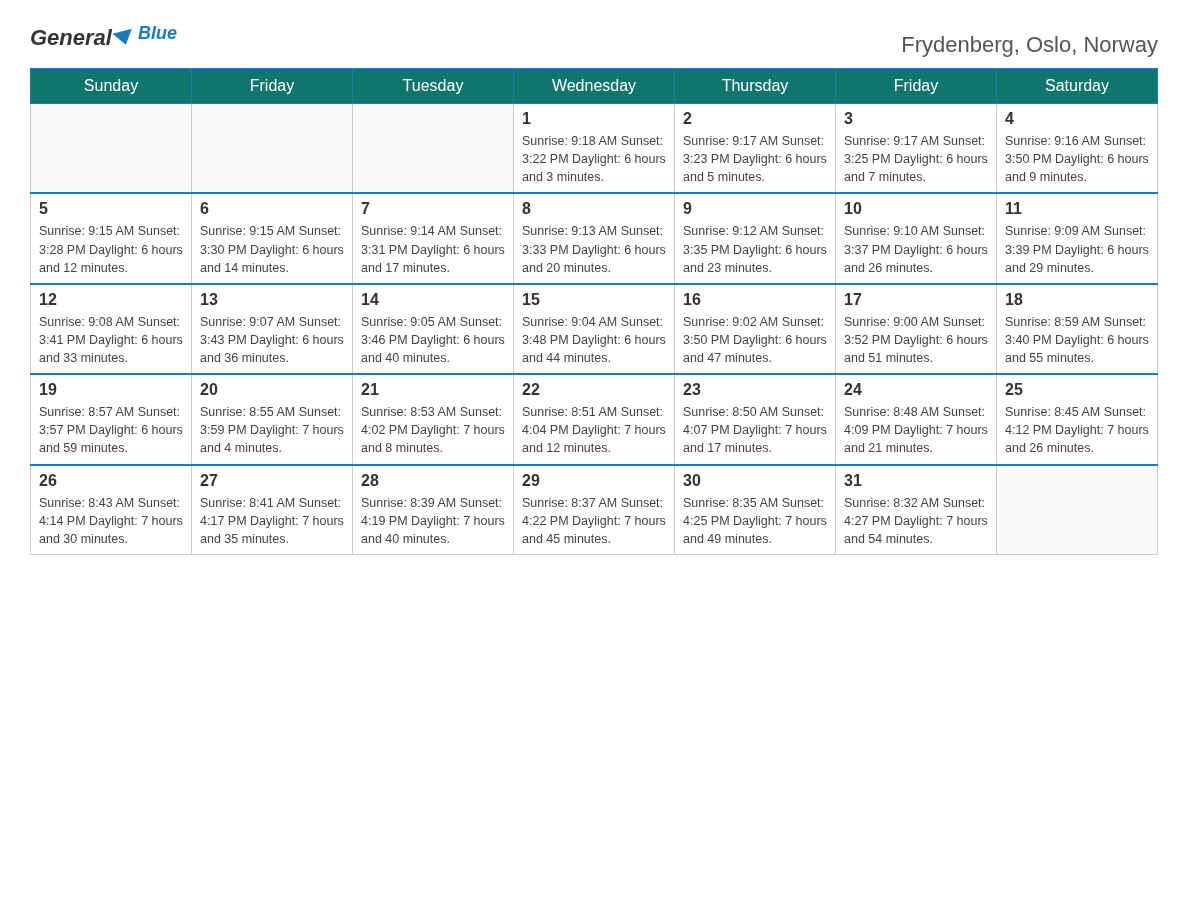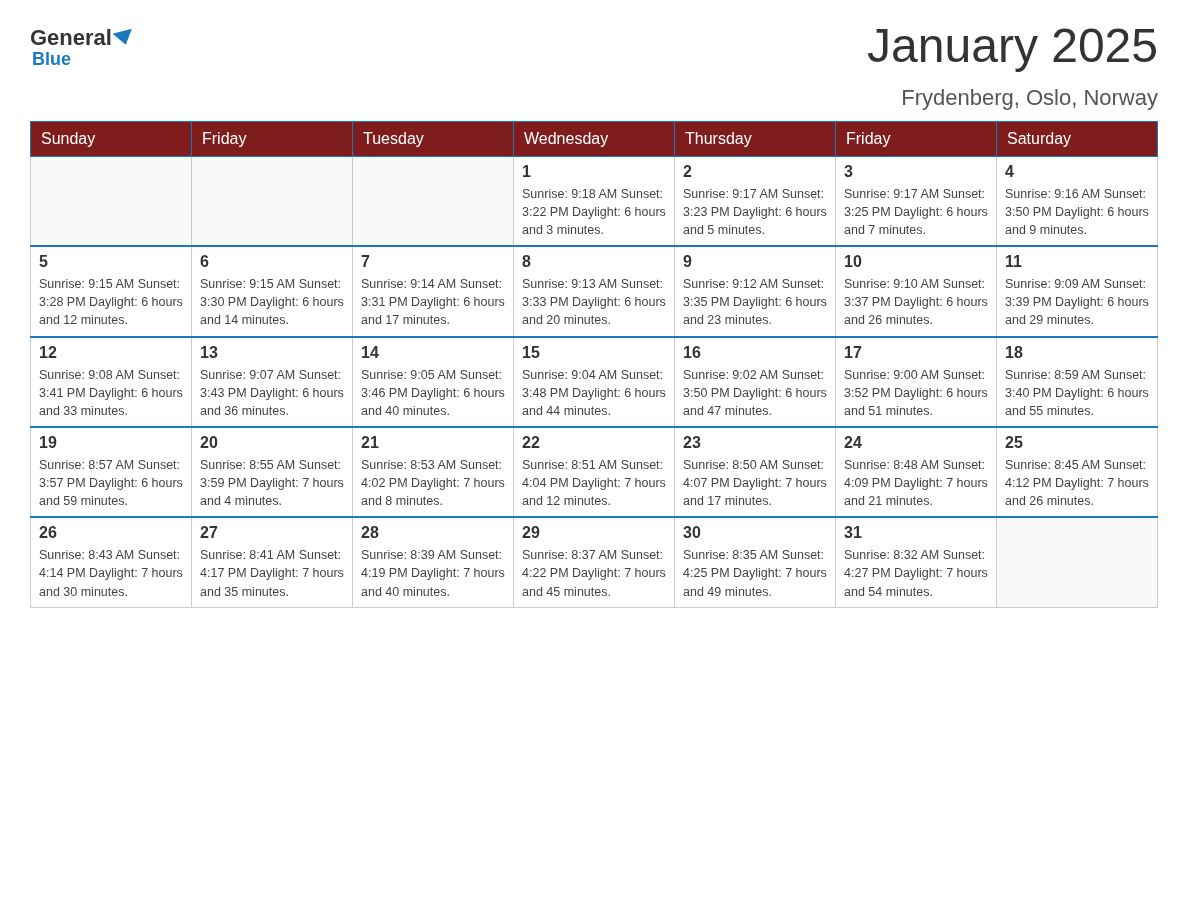--- a/index.html
+++ b/index.html
@@ -12,23 +12,24 @@
       padding: 20px 30px;
     }
     .header {
       display: flex;
       justify-content: space-between;
       align-items: flex-start;
       margin-bottom: 10px;
     }
     .logo {
       display: flex;
-      flex-direction: column;
+      flex-direction: row;
       align-items: flex-start;
       padding-top: 5px;
+      font-style: italic;
     }
     .logo-text {
       font-size: 22px;
       font-weight: bold;
       color: #333;
       display: flex;
       align-items: center;
     }
     .logo-triangle {
       width: 0;
@@ -60,26 +61,26 @@
       font-size: 22px;
       color: #555;
       margin-top: 12px;
     }
     .calendar {
       width: 100%;
       border-collapse: collapse;
       margin-top: 8px;
     }
     .calendar th {
-      background-color: #7f1d1d;
+      background-color: #0f766e;
       color: #fff;
       font-size: 16px;
       font-weight: normal;
       padding: 8px 10px;
-      text-align: left;
+      text-align: center;
       border: 1px solid #1a7abf;
     }
     .calendar td {
       border: 1px solid #ccc;
       vertical-align: top;
       padding: 6px 8px;
       width: 14.28%;
       min-height: 100px;
       font-size: 13px;
       color: #444;
@@ -109,21 +110,20 @@
 
 <div class="header">
   <div class="logo">
     <div class="logo-text">
       <span>General</span>
       <span class="logo-triangle"></span>
     </div>
     <div class="logo-subtitle">Blue</div>
   </div>
   <div class="title-section">
-    <div class="calendar-title">January 2025</div>
     <div class="calendar-subtitle">Frydenberg, Oslo, Norway</div>
   </div>
 </div>
 
 <table class="calendar">
   <thead>
     <tr>
     <th>Sunday</th>
         <th>Friday</th>
         <th>Tuesday</th>

